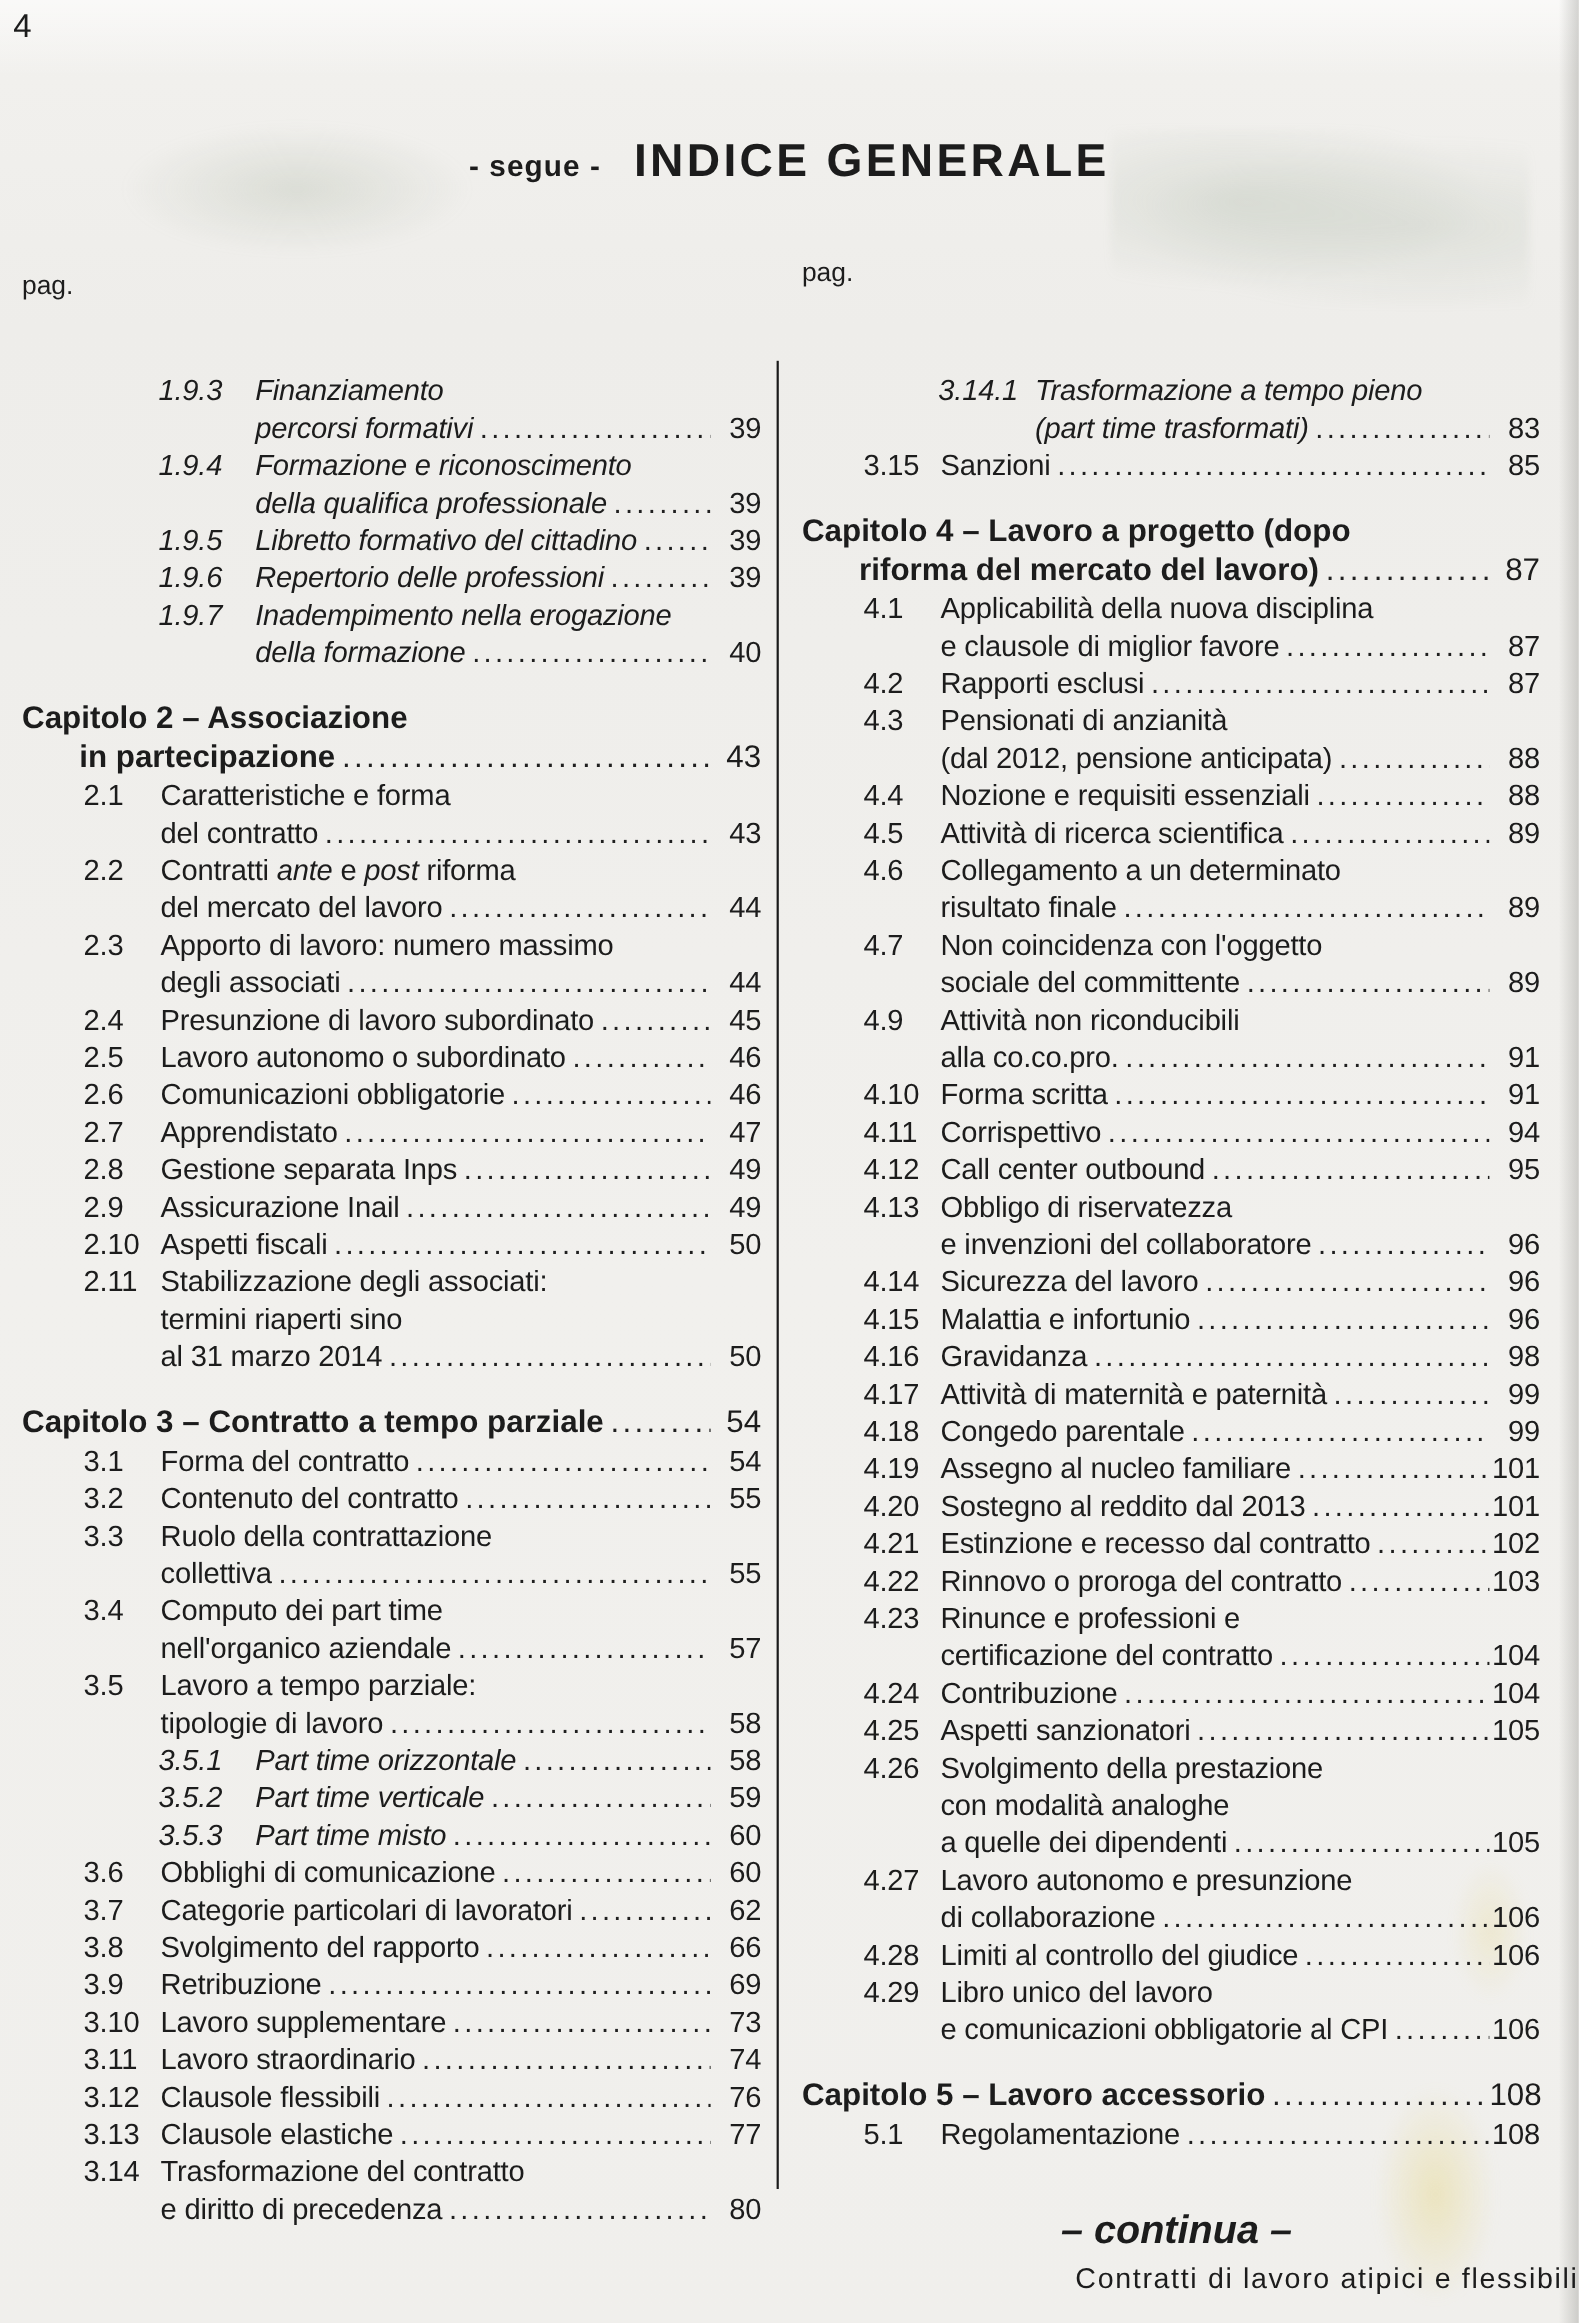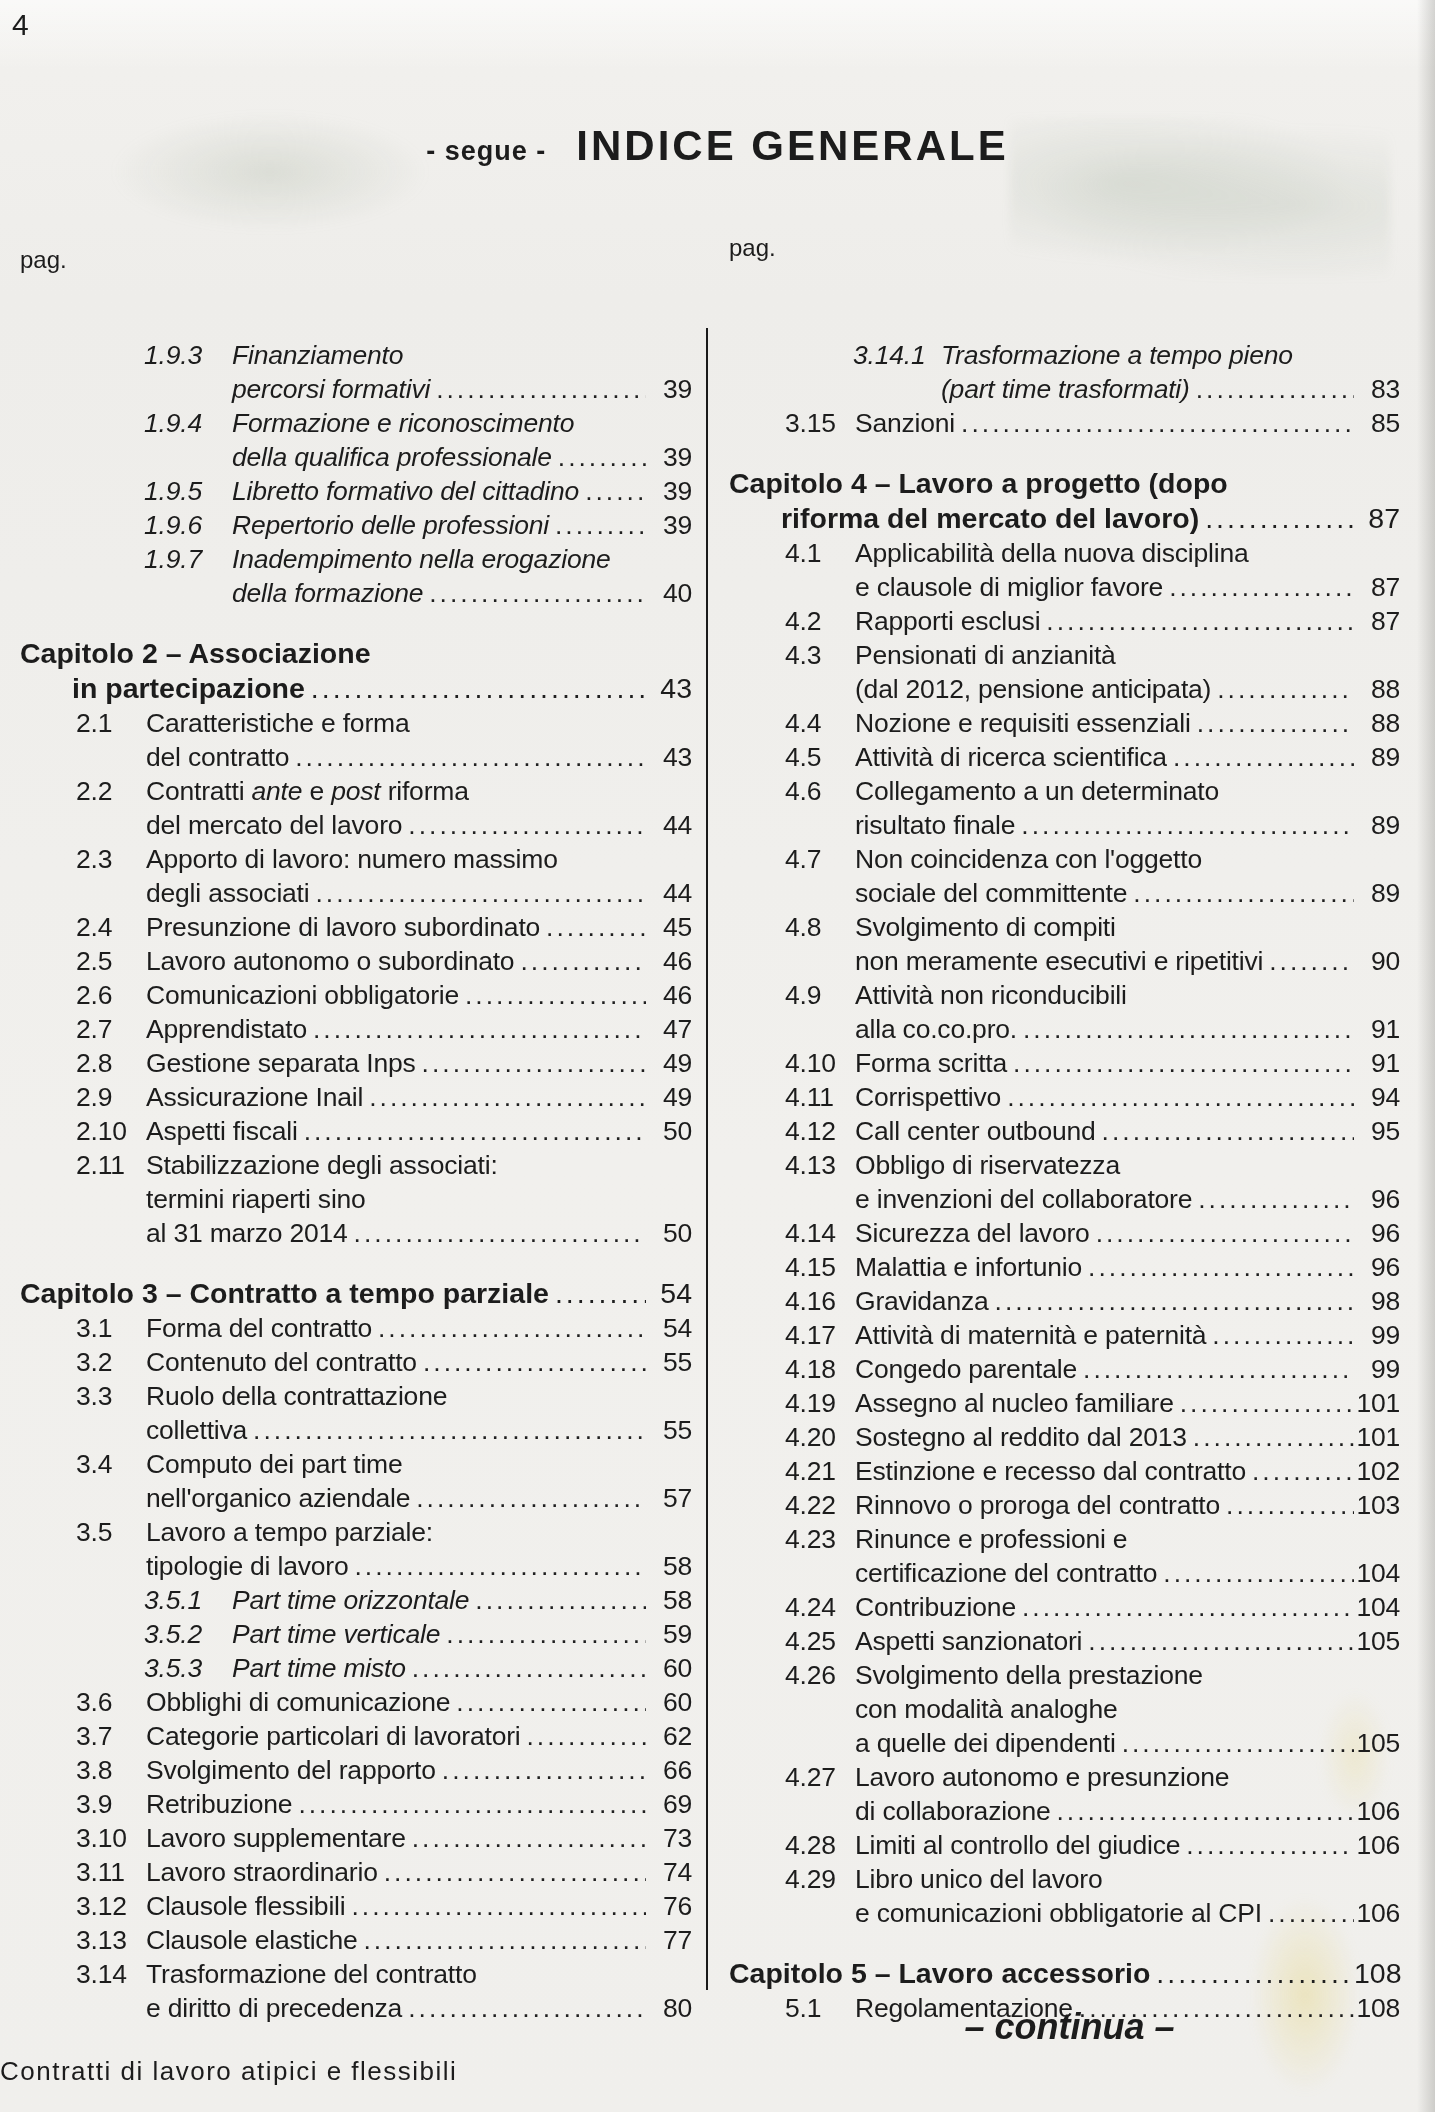--- a/index.html
+++ b/index.html
@@ -56,21 +56,21 @@
   .entry.chapter .line.cont{padding-left:52px;}
   .line.lead{display:flex;align-items:baseline;}
   .txt{white-space:nowrap;}
   .leader{flex:1 1 auto;overflow:hidden;white-space:nowrap;min-width:10px;
     font-style:normal;font-weight:normal;letter-spacing:3px;padding:0 4px 0 6px;color:#1f1f1f;}
   .leader::after{content:"..........................................................................................................";}
   .pg{font-style:normal;font-weight:normal;min-width:46px;text-align:right;white-space:nowrap;}
 
   .continua{position:absolute;top:2006px;left:729px;width:681px;text-align:center;
     font-style:italic;font-weight:bold;font-size:36px;}
-  .book-title{position:absolute;top:2056px;left:0;width:100%;text-align:left;
+  .book-title{position:absolute;top:2056px;left:0;width:100%;text-align:right;
     font-size:26px;letter-spacing:1.5px;}
 </style>
 </head>
 <body>
 
 <div class="page">
   <div class="edge-top"></div>
   <div class="edge-right"></div>
   <div class="ghost-title"></div>
   <div class="ghost-topright"></div>
@@ -551,31 +551,20 @@
         <div class="body">
           <div class="line"><span class="txt">Non coincidenza con l'oggetto</span></div>
           <div class="line lead cont">
             <span class="txt">sociale del committente</span>
             <span class="leader"></span>
             <span class="pg">89</span>
           </div>
         </div>
       </div>
       <div class="entry item">
-        <span class="num">4.8</span>
-        <div class="body">
-          <div class="line"><span class="txt">Svolgimento di compiti</span></div>
-          <div class="line lead cont">
-            <span class="txt">non meramente esecutivi e ripetitivi</span>
-            <span class="leader"></span>
-            <span class="pg">90</span>
-          </div>
-        </div>
-      </div>
-      <div class="entry item">
         <span class="num">4.9</span>
         <div class="body">
           <div class="line"><span class="txt">Attività non riconducibili</span></div>
           <div class="line lead cont">
             <span class="txt">alla co.co.pro.</span>
             <span class="leader"></span>
             <span class="pg">91</span>
           </div>
         </div>
       </div>

